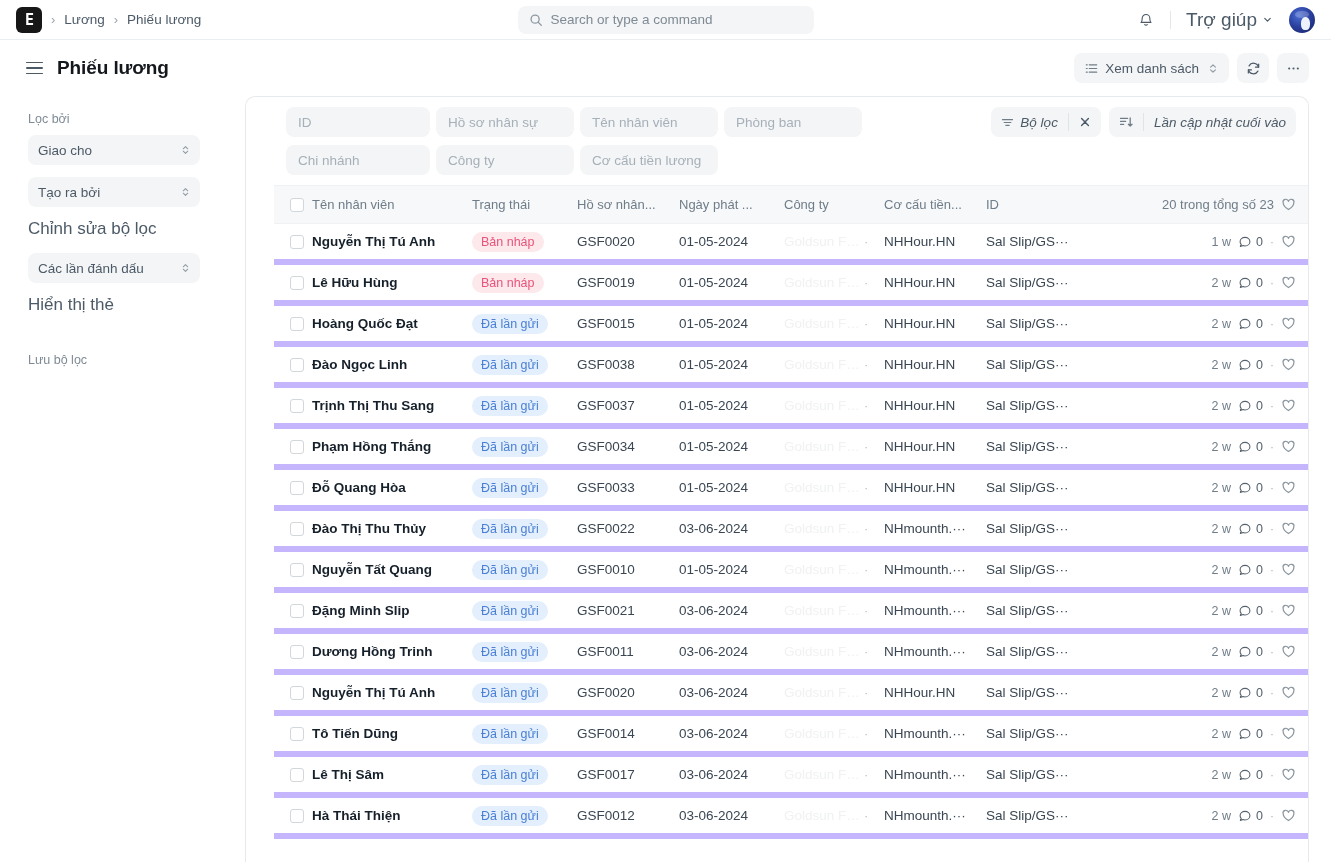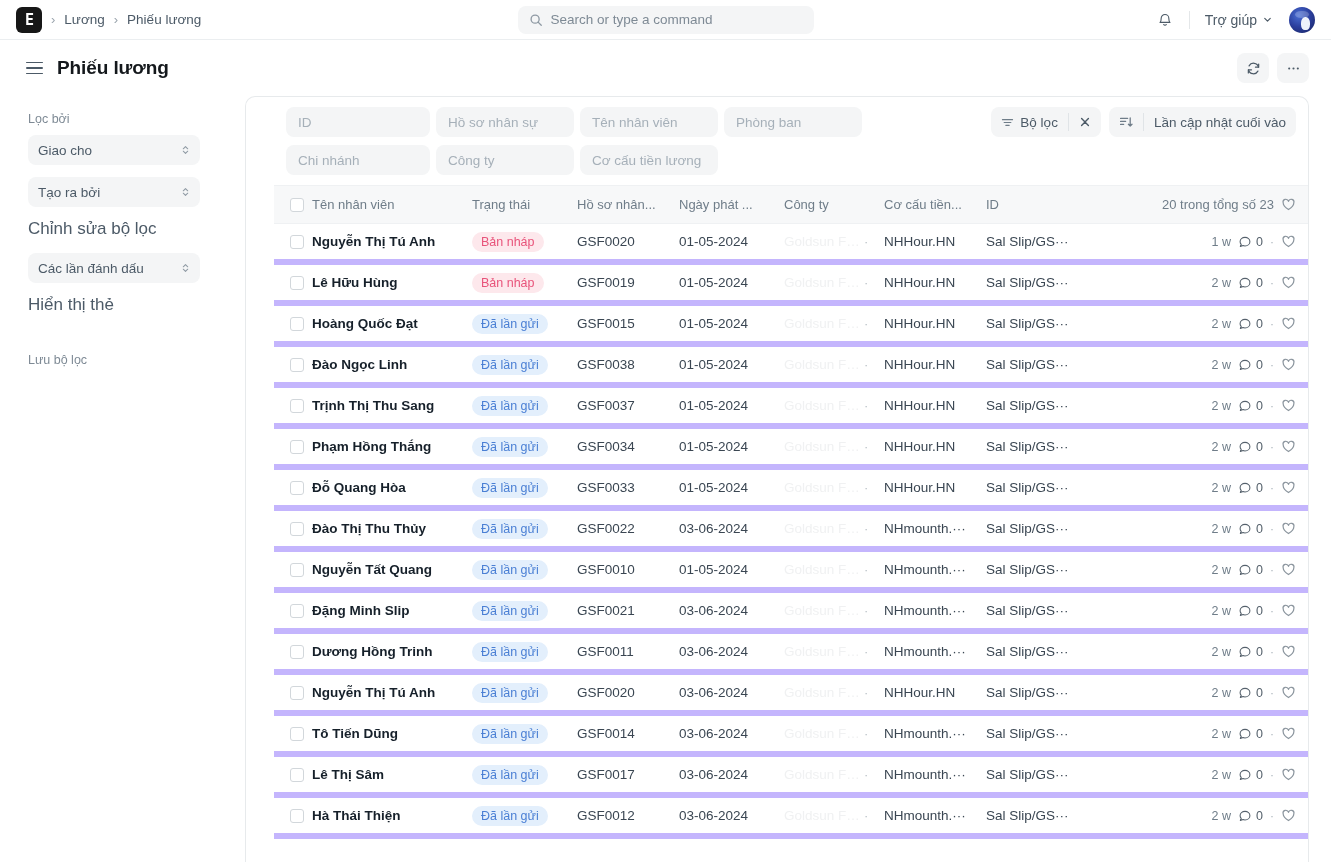--- a/index.html
+++ b/index.html
@@ -52,21 +52,21 @@
     margin-left: auto; display: flex; align-items: center; gap: 0;
   }
   .icon-btn {
     width: 30px; height: 30px; border-radius: 7px;
     display: flex; align-items: center; justify-content: center;
     cursor: pointer; background: transparent; border: none;
   }
   .nav-divider { width: 1px; height: 18px; background: #e4e7e9; margin: 0 9px; }
   .help-btn {
     display: flex; align-items: center; gap: 5px;
-    font-size: 14px; color: #4c5a67; cursor: pointer;
+    font-size: 19px; color: #4c5a67; cursor: pointer;
     padding: 4px 6px; border-radius: 6px; background: none; border: none;
     font-family: inherit;
   }
   .avatar {
     width: 26px; height: 26px; border-radius: 50%; margin-left: 10px;
     background: radial-gradient(circle at 38% 32%, #4a6fd4 0%, #2b3f9e 48%, #17215c 100%);
     overflow: hidden; position: relative; cursor: pointer; flex: 0 0 26px;
   }
   .avatar::before {
     content: ""; position: absolute; left: 45%; top: 42%;
@@ -158,21 +158,21 @@
   .fw-ct { width: 138px; }
   .fw-cc { width: 138px; }
 
   .filter-right { margin-left: auto; display: flex; align-items: center; gap: 8px; }
   .pill-group {
     display: flex; align-items: center; background: #f4f5f6; border-radius: 8px; height: 30px;
     overflow: hidden;
   }
   .pill-part {
     display: flex; align-items: center; gap: 6px; padding: 0 10px; height: 30px;
-    font-size: 13.5px; color: #4c5a67; cursor: pointer; white-space: nowrap;
+    font-size: 13.5px; color: #4c5a67; cursor: pointer; white-space: nowrap; font-style: italic;
   }
   .pill-sep { width: 1px; height: 18px; background: #e0e4e7; }
 
   
   .tbl-head {
     display: flex; align-items: center; height: 38px;
     background: #f7f8f9; padding: 0 12px 0 16px;
     border-bottom: 1px solid #eff1f3;
     font-size: 13px; color: #6f7d89;
   }
@@ -270,20 +270,33 @@
 
   <div class="pagehead">
     <div class="ham">
       <span></span>
         <span></span>
         <span></span>
     </div>
     <div class="page-title">Phiếu lương</div>
 
     <div class="head-actions">
+      <button class="btn-grey">
+        <span style="color:#6f7d89;">
+          <svg width="13" height="13" viewBox="0 0 14 14" fill="none" stroke="currentColor" stroke-width="1.3">
+            <path d="M1.4 3h1M1.4 7h1M1.4 11h1M4.6 3h8M4.6 7h8M4.6 11h8" stroke-linecap="round"></path>
+          </svg>
+        </span>
+        <span>Xem danh sách</span>
+        <span style="color:#8e99a3;margin-left:2px;">
+          <svg width="10" height="13" viewBox="0 0 10 14" fill="none" stroke="currentColor" stroke-width="1.2">
+            <path d="M2.4 5.6 5 3l2.6 2.6M2.4 8.4 5 11l2.6-2.6" stroke-linecap="round" stroke-linejoin="round"></path>
+          </svg>
+        </span>
+      </button>
 
       <button class="btn-square">
         <span>
           <svg width="15" height="15" viewBox="0 0 16 16" fill="none" stroke="currentColor" stroke-width="1.3">
             <path d="M13.3 6.6A5.4 5.4 0 0 0 3.3 5.2" stroke-linecap="round"></path>
             <path d="M2.7 9.4a5.4 5.4 0 0 0 10 1.4" stroke-linecap="round"></path>
             <path d="M13.5 3.2v3.4h-3.4M2.5 12.8V9.4h3.4" stroke-linecap="round" stroke-linejoin="round"></path>
           </svg>
         </span>
       </button>

